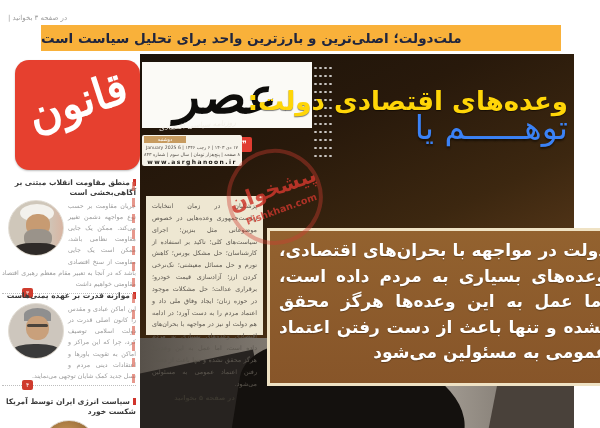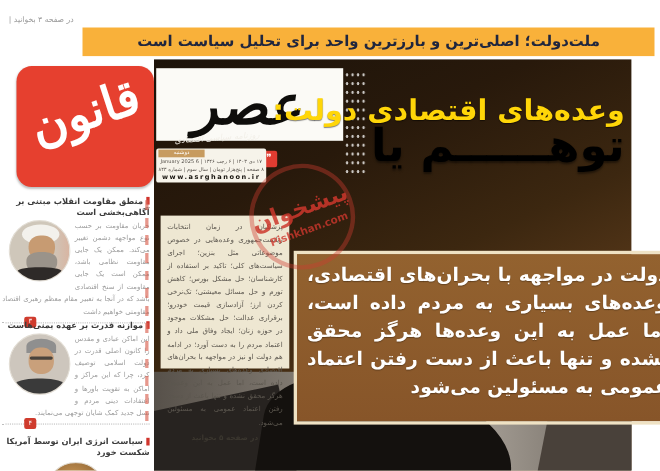--- a/index.html
+++ b/index.html
@@ -3,22 +3,22 @@
 <meta charset="utf-8">
 <style>
   html,body{margin:0;padding:0;background:#ffffff;}
   *{box-sizing:border-box;font-family:"DejaVu Sans",sans-serif;}
   #page{position:relative;width:600px;height:428px;background:#fff;overflow:hidden;padding-left:36px;}
 
   
   .top-note{position:absolute;left:8px;top:14px;width:90px;font-size:7px;color:#9a9a9a;direction:rtl;text-align:left;}
 
   
-  .banner{position:absolute;left:75px;top:25px;width:520px;height:26px;background:#f9b13a;
-          display:flex;align-items:center;justify-content:center;}
+  .banner{position:absolute;left:41px;top:25px;width:520px;height:26px;background:#f9b13a;
+          display:flex;align-items:center;}
   .banner span{font-size:13.5px;font-weight:bold;color:#20263e;direction:rtl;letter-spacing:-.2px;}
 
   
   .dark-area{position:absolute;left:140px;top:54px;width:434px;height:374px;
              background:linear-gradient(155deg,#1c130a 0%,#28190b 28%,#3c2710 52%,#5c3b1b 75%,#7b5226 100%);}
 
   
   .photo{position:absolute;left:140px;top:338px;width:434px;height:90px;overflow:hidden;z-index:1;
          background:linear-gradient(90deg,#57514a 0%,#8b847b 38%,#a59e95 68%,#6b645c 100%);}
   .ph-light{position:absolute;right:36px;top:0;width:180px;height:42px;background:#b5aea4;}
@@ -48,22 +48,22 @@
   .weekday{position:absolute;left:2px;top:1px;width:42px;height:7px;background:#c79b5f;color:#fff;
            font-size:5px;line-height:7px;text-align:center;direction:rtl;}
   .info-row{position:absolute;left:1px;width:98px;text-align:center;direction:rtl;color:#55504a;font-size:4.6px;white-space:nowrap;}
   .ir1{top:10px;} .ir2{top:17px;}
   .website{position:absolute;left:1px;top:23px;width:98px;text-align:center;color:#17140f;font-size:6px;
            font-weight:bold;letter-spacing:1.4px;}
 
   
   .kicker{position:absolute;right:32px;top:86px;z-index:3;direction:rtl;color:#ffd608;
           font-size:26px;font-weight:900;text-shadow:0 1px 1px rgba(0,0,0,.5);}
-  .hl1{position:absolute;right:32px;top:108px;z-index:3;direction:rtl;color:#000000;
-       font-size:41px;font-weight:700;letter-spacing:-1px;text-shadow:0 2px 2px rgba(0,0,0,.45);}
+  .hl1{position:absolute;right:32px;top:108px;z-index:3;direction:rtl;color:#3b82f6;
+       font-size:33px;font-weight:400;letter-spacing:-1px;text-shadow:0 2px 2px rgba(0,0,0,.45);}
   .hl2{position:absolute;right:32px;top:162px;z-index:3;direction:rtl;color:#ffffff;
        font-size:47px;font-weight:900;letter-spacing:-1px;text-shadow:0 2px 2px rgba(0,0,0,.45);}
   .hl2 .qmark{color:#ecdcb4;font-size:66px;font-weight:900;vertical-align:-8px;}
 
   
   .wm{position:absolute;left:220px;top:148px;width:116px;height:104px;z-index:6;transform:rotate(-20deg);pointer-events:none;}
   .wm-circle{position:absolute;left:8px;top:0;width:96px;height:96px;border:4px solid rgba(205,60,48,.4);border-radius:50%;}
   .wm-title{position:absolute;left:14px;top:28px;width:88px;text-align:center;color:rgba(205,55,45,.85);
             font-size:21px;font-weight:900;direction:rtl;}
   .wm-domain{position:absolute;left:14px;top:56px;width:88px;text-align:center;color:rgba(205,55,45,.8);

